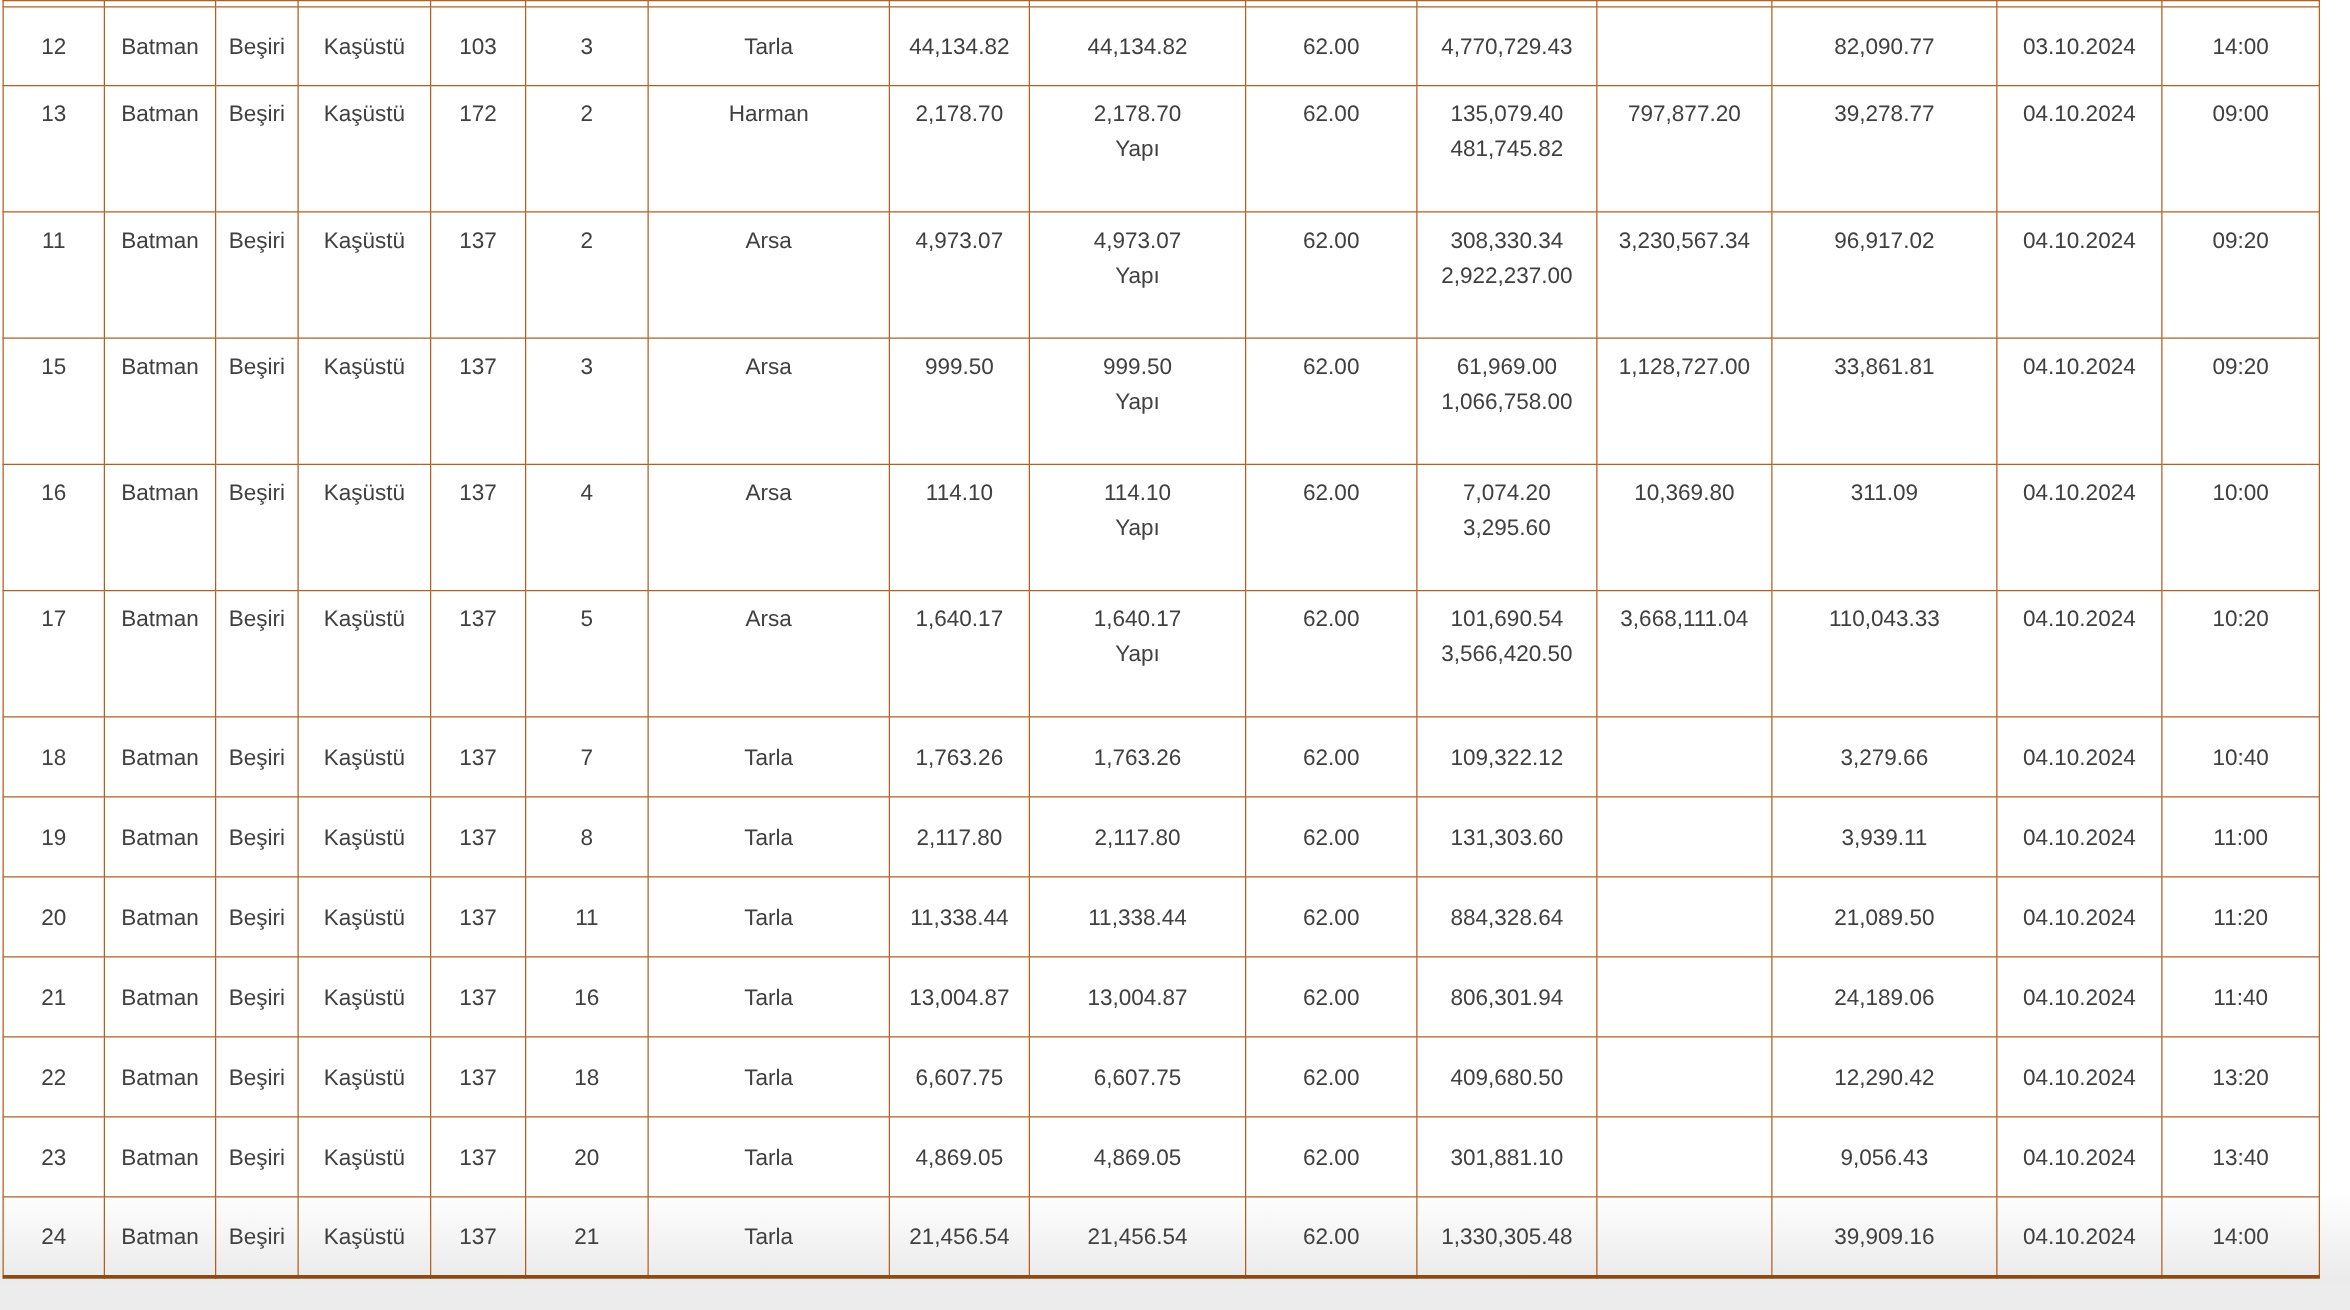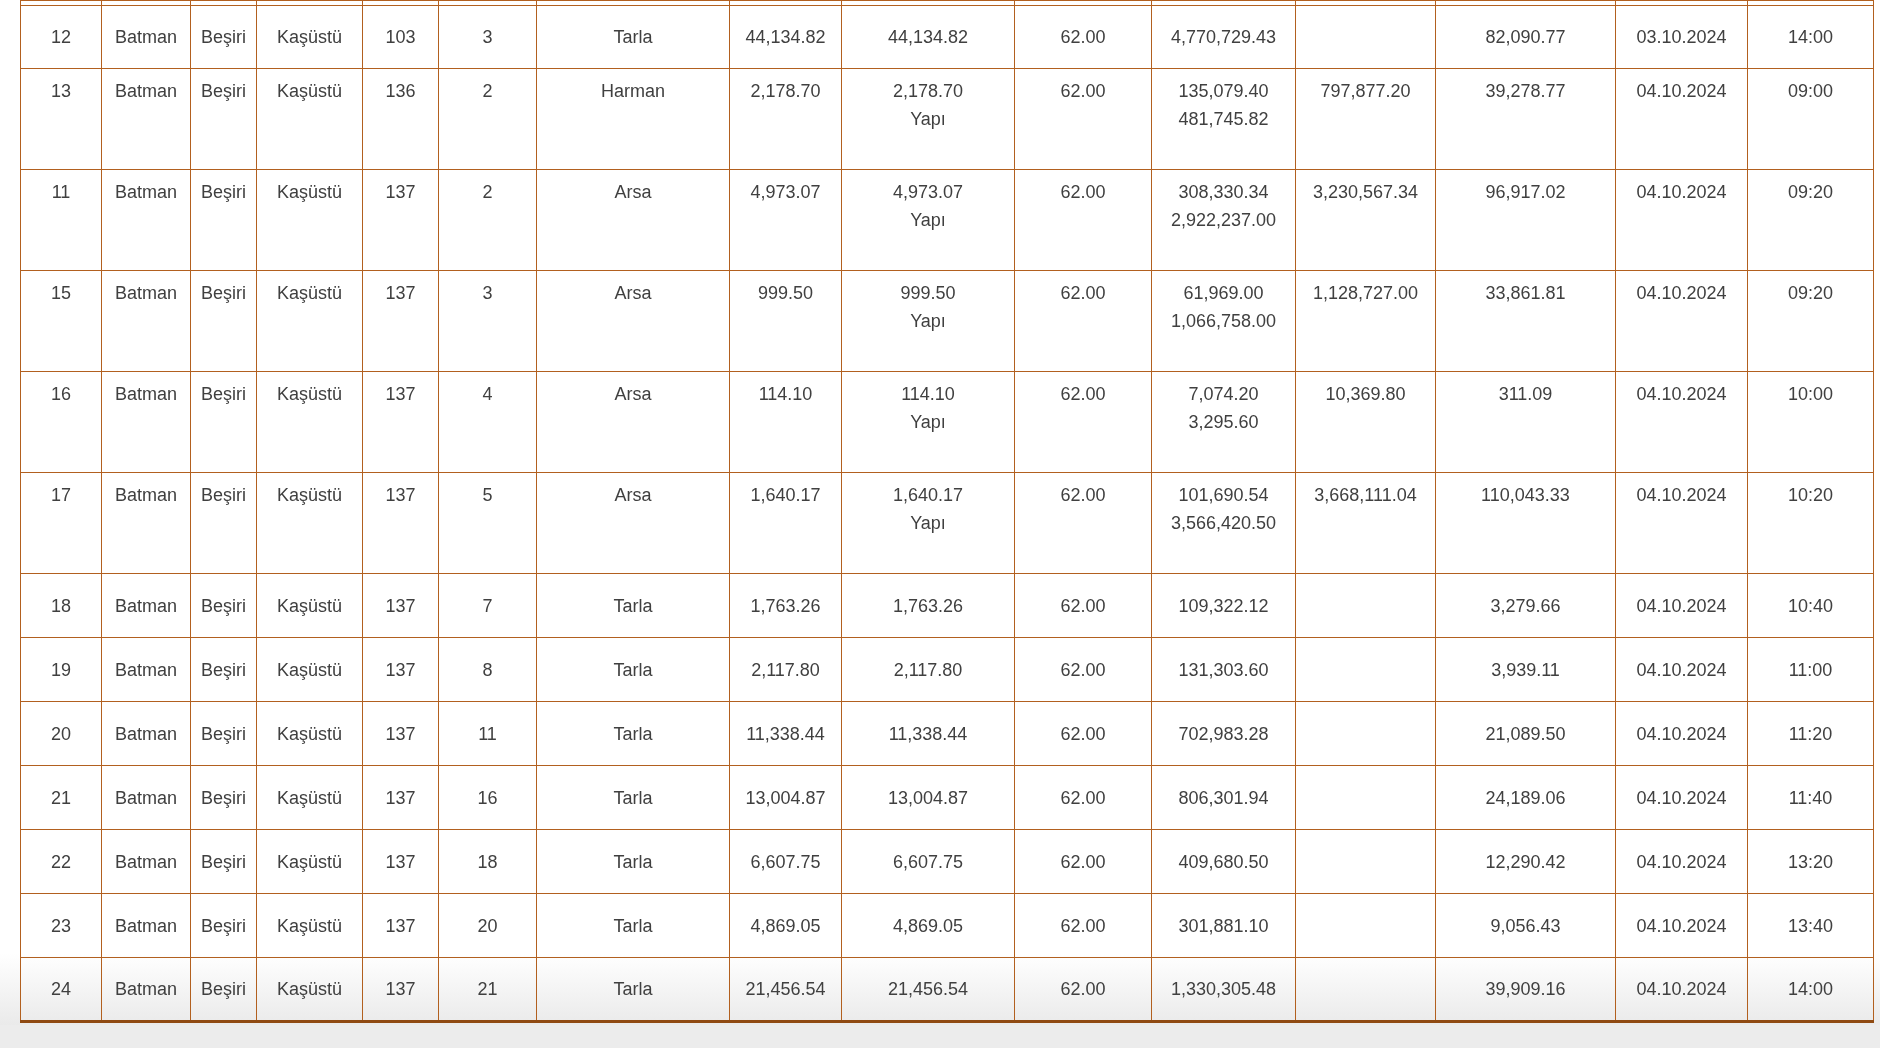--- a/index.html
+++ b/index.html
@@ -20,21 +20,21 @@
     left: 0;
     width: 1880px;
     height: 1025px;
     background: linear-gradient(180deg, #ffffff 0%, #ffffff 93%, #eaeaea 100%);
     overflow: hidden;
   }
   table.auction {
     border-collapse: collapse;
     table-layout: fixed;
     width: 1853px;
-    margin-left: 20px;
+    margin-left: 2px;
     border-bottom: 3px solid #8f4a12;
     border-radius: 14px;
   }
   table.auction td {
     border: 1.5px solid #b2601f;
     box-sizing: border-box;
     text-align: center;
     vertical-align: middle;
     font-size: 18px;
     line-height: 28px;
@@ -117,21 +117,21 @@
             <td></td>
             <td>82,090.77</td>
             <td>03.10.2024</td>
             <td>14:00</td>
           </tr>
           <tr class="r-tall">
             <td>13</td>
             <td>Batman</td>
             <td>Beşiri</td>
             <td>Kaşüstü</td>
-            <td>136</td>
+            <td>172</td>
             <td>2</td>
             <td>Harman</td>
             <td>2,178.70</td>
             <td>
               <div class="line">2,178.70</div>
               <div class="line">Yapı</div>
             </td>
             <td>62.00</td>
             <td>
               <div class="line">135,079.40</div>
@@ -283,21 +283,21 @@
             <td>Kaşüstü</td>
             <td>137</td>
             <td>11</td>
             <td>Tarla</td>
             <td>11,338.44</td>
             <td>
               <div class="line">11,338.44</div>
             </td>
             <td>62.00</td>
             <td>
-              <div class="line">702,983.28</div>
+              <div class="line">884,328.64</div>
             </td>
             <td></td>
             <td>21,089.50</td>
             <td>04.10.2024</td>
             <td>11:20</td>
           </tr>
           <tr class="r-short">
             <td>21</td>
             <td>Batman</td>
             <td>Beşiri</td>

